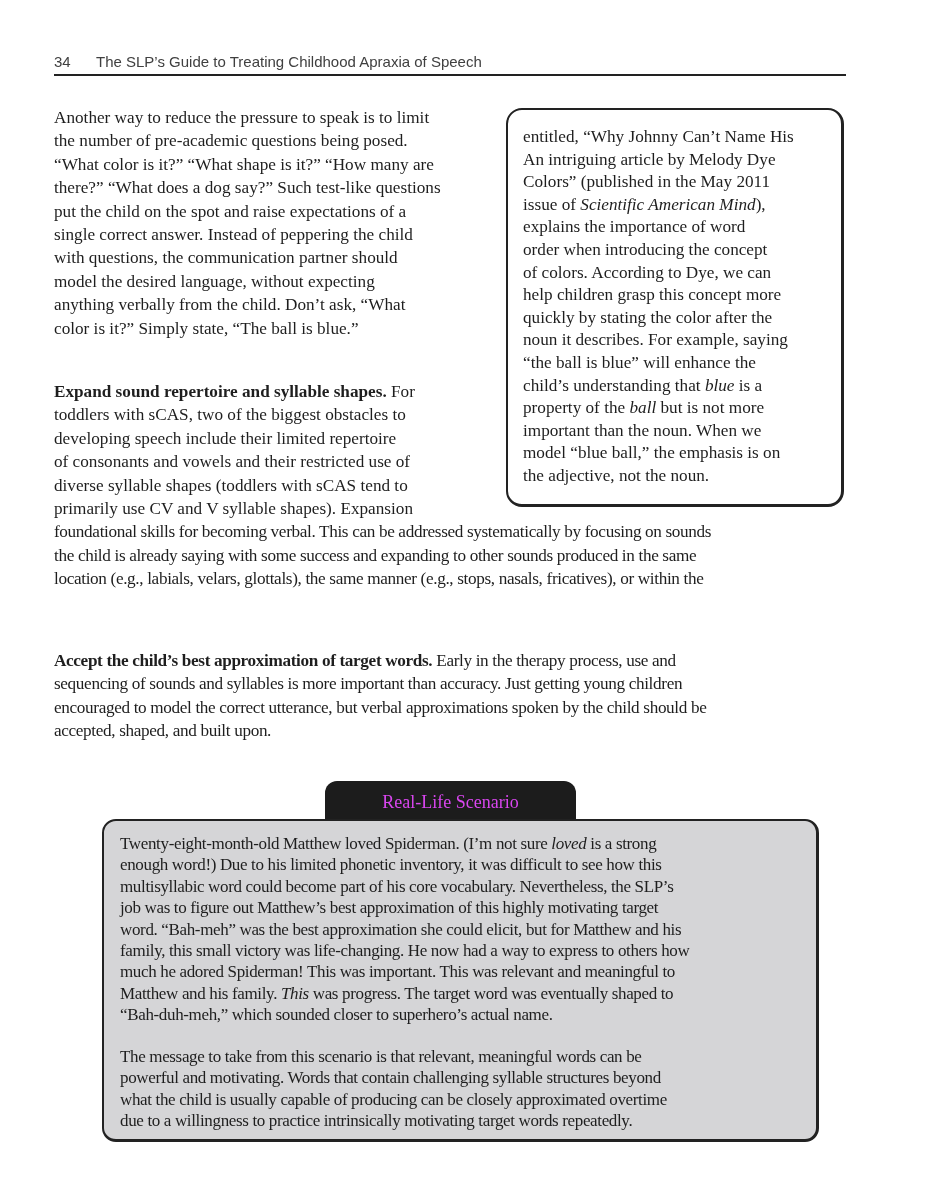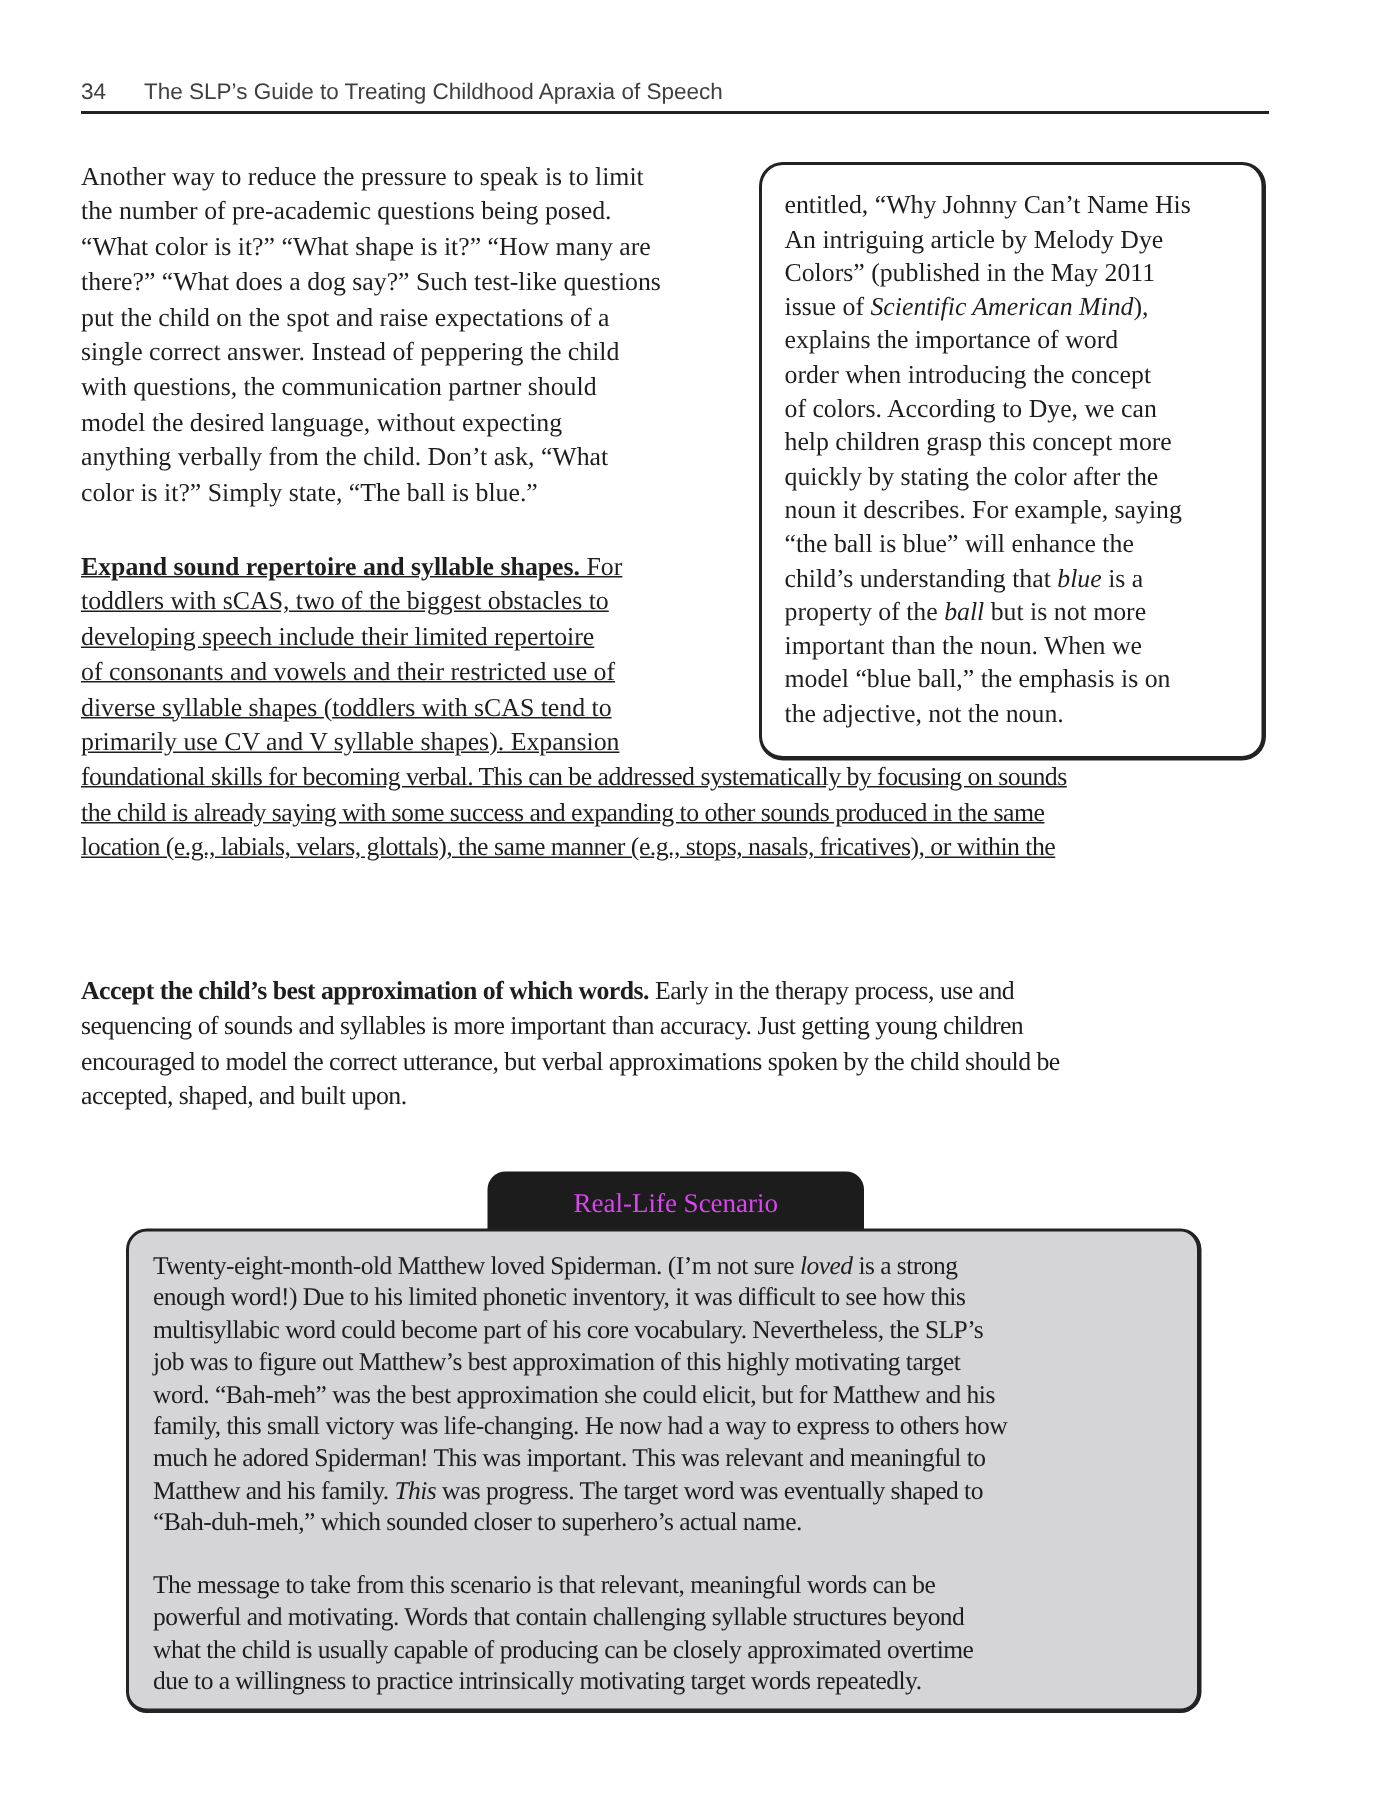--- a/index.html
+++ b/index.html
@@ -6,21 +6,21 @@
   body { width:927px; height:1200px; position:relative; overflow:hidden; color:#1e1e1e; }
   .header { position:absolute; left:54px; top:52px; width:792px; height:22px; border-bottom:2px solid #222; }
   .header span { font-family:"Liberation Sans", sans-serif; font-size:15px; color:#404040; position:absolute; top:1px; }
   .page-num { left:0; }
   .running-title { left:42px; }
   .p { position:absolute; font-family:"Liberation Serif", serif; font-size:17.2px; line-height:23.4px; margin:0; }
   .line { display:block; white-space:nowrap; }
   .sidebar { position:absolute; left:506px; top:108px; width:333px; height:394px; border:2px solid #222; border-right-width:3px; border-bottom-width:3px; border-radius:16px; background:#fff; }
   .sidebar .p { left:15px; top:16px; font-size:17.2px; line-height:22.6px; }
   .tab { position:absolute; left:325px; top:781px; width:251px; height:39px; background:#1c1c1c; border-radius:12px 12px 0 0; color:#d946ef; text-align:center; font-family:"Liberation Serif", serif; font-size:18px; line-height:42px; }
-  .scenario { position:absolute; left:84px; top:819px; width:712px; height:318px; background:#d5d5d7; border:2px solid #222; border-right-width:3px; border-bottom-width:3px; border-radius:14px;text-decoration:underline; }
+  .scenario { position:absolute; left:102px; top:819px; width:712px; height:318px; background:#d5d5d7; border:2px solid #222; border-right-width:3px; border-bottom-width:3px; border-radius:14px;text-decoration:underline; }
   .scenario .p { left:16px; font-size:17px; line-height:21.4px; }
   b { font-weight:bold; }
   i { font-style:italic; }
   .narrow { letter-spacing:-0.35px; }
 </style>
 </head>
 <body>
 
 <div class="header">
   <span class="page-num">34</span>
@@ -54,34 +54,34 @@
     <span class="line">noun it describes. For example, saying</span>
     <span class="line">“the ball is blue” will enhance the</span>
     <span class="line"><span>child’s understanding that </span><i>blue</i><span> is a</span></span>
     <span class="line"><span>property of the </span><i>ball</i><span> but is not more</span></span>
     <span class="line">important than the noun. When we</span>
     <span class="line">model “blue ball,” the emphasis is on</span>
     <span class="line">the adjective, not the noun.</span>
   </div>
 </div>
 
-<div class="p" style="left:54px; top:366px;text-decoration:underline;">
+<div class="p" style="left:54px; top:380px;">
   <span class="line"><b>Expand sound repertoire and syllable shapes.</b><span> For</span></span>
   <span class="line">toddlers with sCAS, two of the biggest obstacles to</span>
   <span class="line">developing speech include their limited repertoire</span>
   <span class="line">of consonants and vowels and their restricted use of</span>
   <span class="line">diverse syllable shapes (toddlers with sCAS tend to</span>
   <span class="line">primarily use CV and V syllable shapes). Expansion</span>
   <span class="line narrow">foundational skills for becoming verbal. This can be addressed systematically by focusing on sounds</span>
   <span class="line narrow">the child is already saying with some success and expanding to other sounds produced in the same</span>
   <span class="line narrow">location (e.g., labials, velars, glottals), the same manner (e.g., stops, nasals, fricatives), or within the</span>
 </div>
 
 <div class="p" style="left:54px; top:649px;">
-  <span class="line narrow"><b>Accept the child’s best approximation of which words.</b><span> Early in the therapy process, use and</span></span>
+  <span class="line narrow"><b>Accept the child’s best approximation of target words.</b><span> Early in the therapy process, use and</span></span>
   <span class="line narrow">sequencing of sounds and syllables is more important than accuracy. Just getting young children</span>
   <span class="line narrow">encouraged to model the correct utterance, but verbal approximations spoken by the child should be</span>
   <span class="line narrow">accepted, shaped, and built upon.</span>
 </div>
 
 <div class="tab">Real-Life Scenario</div>
 <div class="scenario">
   <div class="p" style="top:12px;">
     <span class="line narrow"><span>Twenty-eight-month-old Matthew loved Spiderman. (I’m not sure </span><i>loved</i><span> is a strong</span></span>
     <span class="line narrow">enough word!) Due to his limited phonetic inventory, it was difficult to see how this</span>

